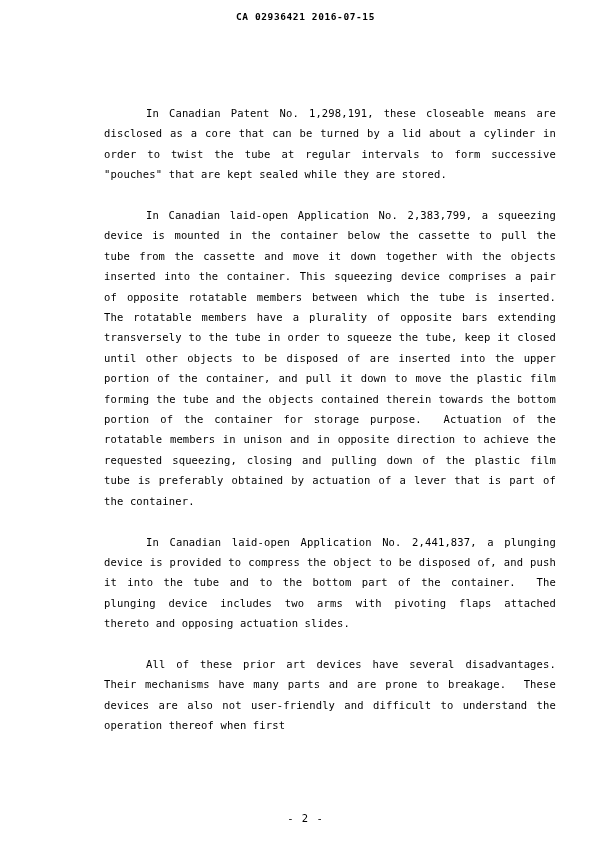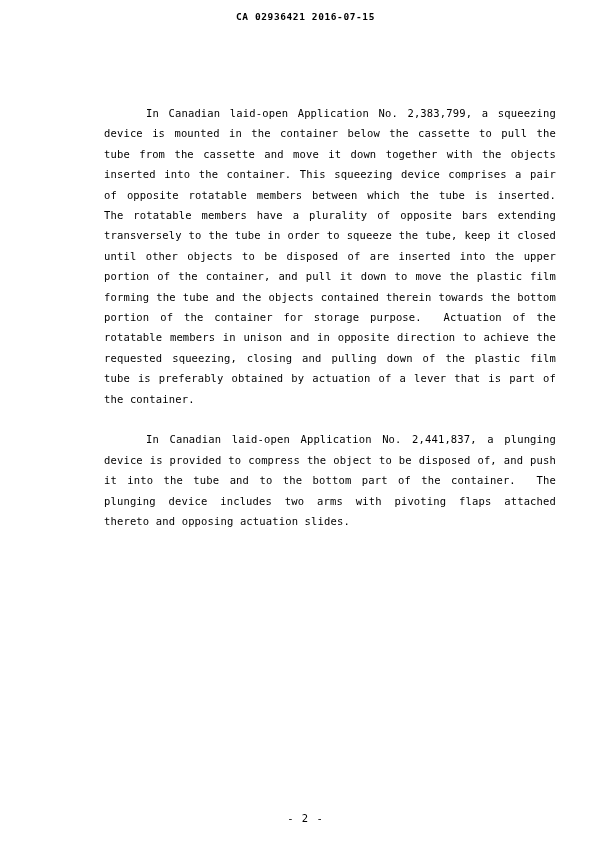--- a/index.html
+++ b/index.html
@@ -62,19 +62,21 @@
   }
 </style>
 </head>
 <body>
 
 <div class="page">
 
   <div class="header">CA 02936421 2016-07-15</div>
 
   <div class="body-text">
+    <p class="para">In Canadian Patent No. 1,298,191, these closeable means are disclosed as a core that can be turned by a lid about a cylinder in order to twist the tube at regular intervals to form successive "pouches" that are kept sealed while they are stored.</p>
     <p class="para">In Canadian laid-open Application No. 2,383,799, a squeezing device is mounted in the container below the cassette to pull the tube from the cassette and move it down together with the objects inserted into the container. This squeezing device comprises a pair of opposite rotatable members between which the tube is inserted.  The rotatable members have a plurality of opposite bars extending transversely to the tube in order to squeeze the tube, keep it closed until other objects to be disposed of are inserted into the upper portion of the container, and pull it down to move the plastic film forming the tube and the objects contained therein towards the bottom portion of the container for storage purpose.  Actuation of the rotatable members in unison and in opposite direction to achieve the requested squeezing, closing and pulling down of the plastic film tube is preferably obtained by actuation of a lever that is part of the container.</p>
     <p class="para">In Canadian laid-open Application No. 2,441,837, a plunging device is provided to compress the object to be disposed of, and push it into the tube and to the bottom part of the container.  The plunging device includes two arms with pivoting flaps attached thereto and opposing actuation slides.</p>
+    <p class="para">All of these prior art devices have several disadvantages.  Their mechanisms have many parts and are prone to breakage.  These devices are also not user-friendly and difficult to understand the operation thereof when first</p>
   </div>
 
   <div class="footer">- 2 -</div>
 
 </div>
 
 </body></html>

